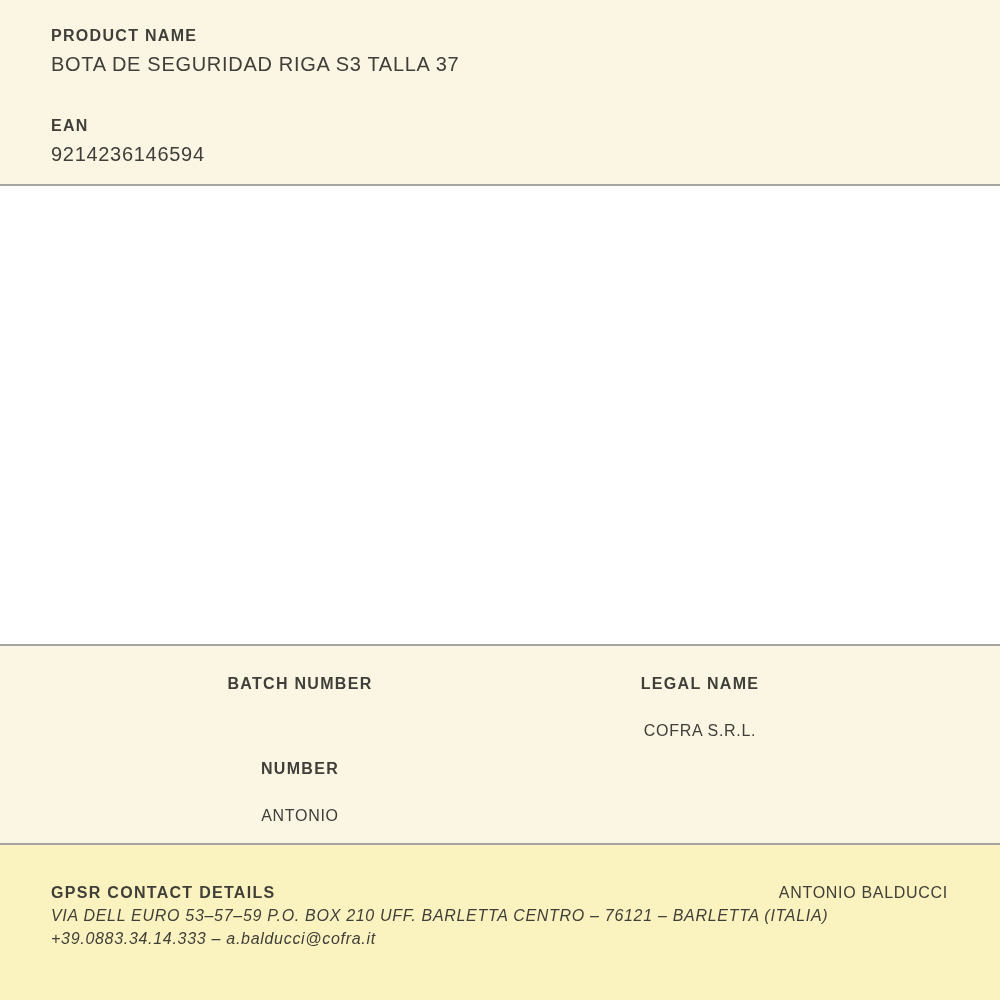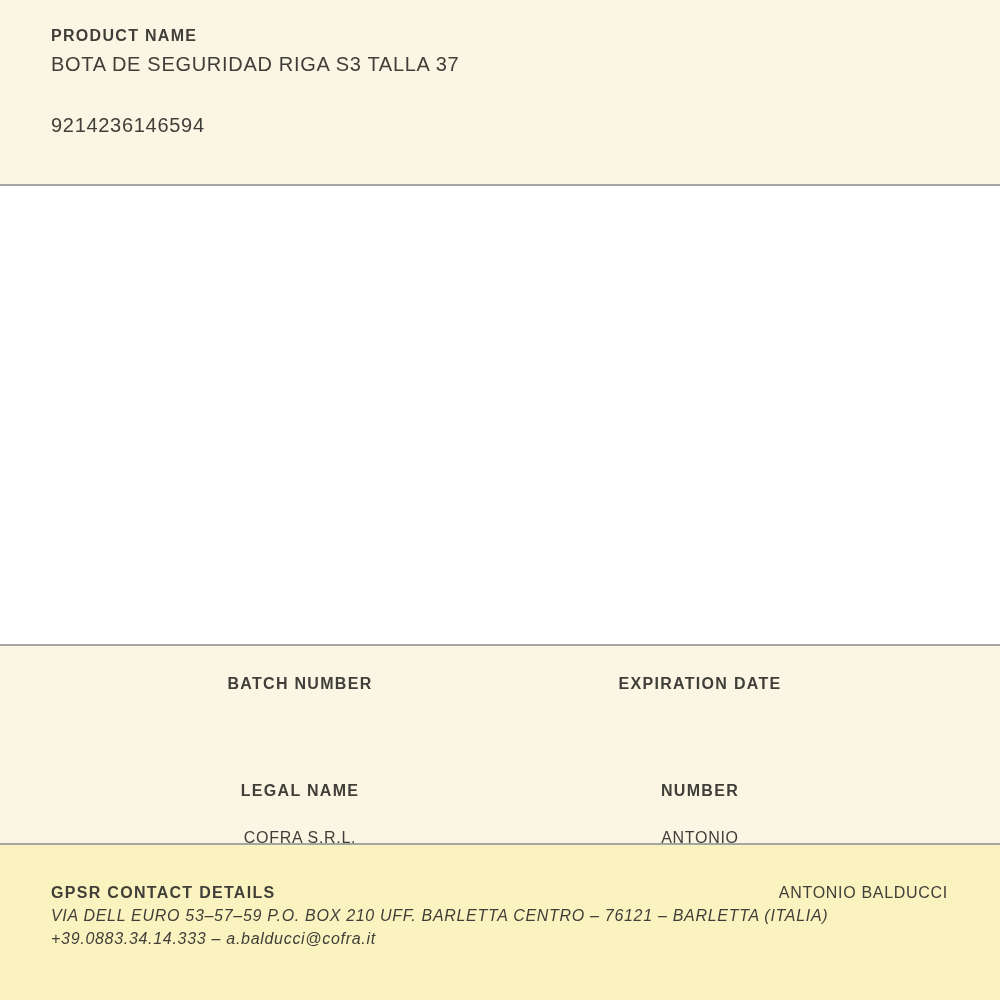--- a/index.html
+++ b/index.html
@@ -47,21 +47,21 @@
     height: 199px;
     background: #faf6e3;
     border-bottom: 2px solid #a5a5a2;
     padding-top: 28px;
   }
   .details-grid {
     width: 800px;
     margin: 0 auto;
     display: grid;
     grid-template-columns: 1fr 1fr;
-    row-gap: 41px;
+    row-gap: 19px;
     text-align: center;
   }
   .detail-label {
     font-weight: bold;
     font-size: 16px;
     line-height: 19px;
     letter-spacing: 1.3px;
   }
   .detail-value {
     font-size: 16px;
@@ -98,34 +98,31 @@
 <body>
 
 <div class="page">
 
   <section class="section-top">
     <div class="field">
       <div class="field-label">PRODUCT NAME</div>
       <div class="field-value">BOTA DE SEGURIDAD RIGA S3 TALLA 37</div>
     </div>
     <div class="field field-ean">
+      <div class="field-label">EAN</div>
       <div class="field-value">9214236146594</div>
     </div>
   </section>
 
   <section class="section-image"></section>
 
   <section class="section-details">
     <div class="details-grid">
       <div class="detail-cell">
         <div class="detail-label">BATCH NUMBER</div>
-        <div class="detail-value"></div>
-      </div>
-      <div class="detail-cell">
-        <div class="detail-label">EXPIRATION DATE</div>
         <div class="detail-value"></div>
       </div>
       <div class="detail-cell">
         <div class="detail-label">LEGAL NAME</div>
         <div class="detail-value">COFRA S.R.L.</div>
       </div>
       <div class="detail-cell">
         <div class="detail-label">NUMBER</div>
         <div class="detail-value">ANTONIO</div>
       </div>

